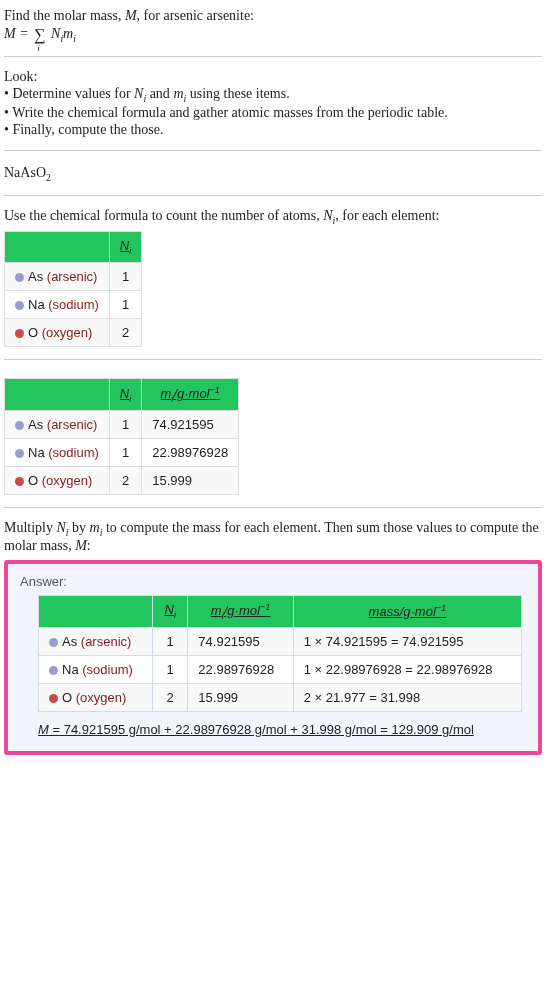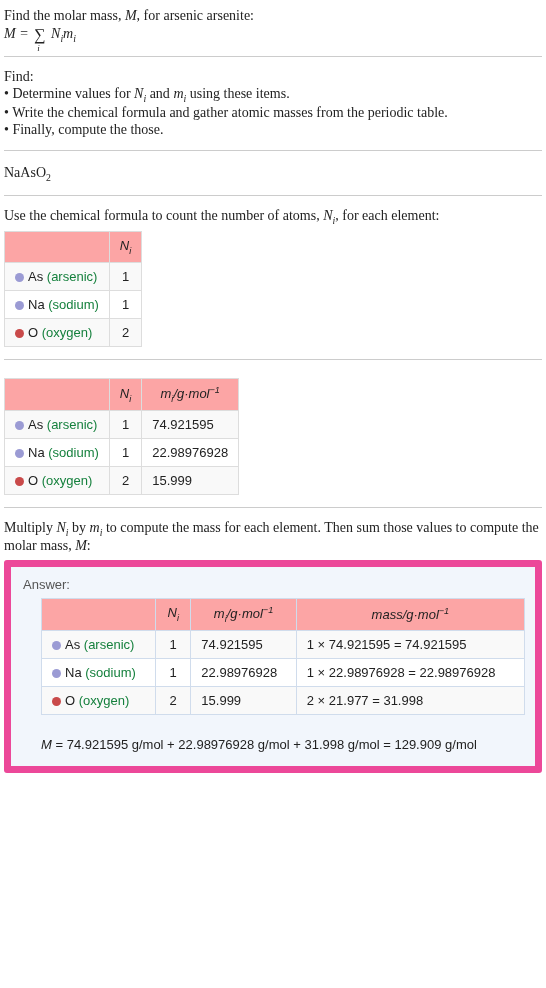--- a/index.html
+++ b/index.html
@@ -32,63 +32,65 @@
     }
     th, td {
       padding: 6px 10px;
       text-align: left;
       border: 1px solid #ddd;
       font-family: Arial, sans-serif;
       font-size: 13px;
     }
     th {
       font-weight: normal;
-      background: #fca5a5;
+      background: #22c55e;
       font-style: italic;
+      text-decoration: underline;
     }
     tr:nth-child(even) td { background: #f9f9f9; }
     tr:nth-child(odd) td { background: #fff; }
     .dot {
       display: inline-block;
       width: 9px;
       height: 9px;
       border-radius: 50%;
       margin-right: 4px;
       vertical-align: middle;
     }
     .dot-as { background: #9b9bd4; }
     .dot-na { background: #9b9bd4; }
     .dot-o { background: #c94a4a; }
-    .elem-name { color: #15803d; }
+    .elem-name { color: #7f1d1d; }
     .centered { text-align: center; }
     .answer-box {
       background: #f2f6fc;
-      border: 7px solid #ec4899;
+      border: 4px solid #ec4899;
       border-radius: 3px;
       padding: 10px 12px 14px 12px;
       margin-top: 6px;
     }
     .answer-box table {
       background: #fff;
       width: 484px;
     }
     .answer-box th, .answer-box td {
       border: 1px solid #d0dcec;
     }
     .answer-label {
       font-family: Arial, sans-serif;
       font-size: 13px;
       color: #555;
       margin-bottom: 6px;
     }
     .final-eq {
       font-family: Arial, sans-serif;
       font-size: 13px;
-      margin-top: 22px;
+      margin-top: 10px;
       padding-left: 18px;
+      text-decoration: underline;
     }
     .sigma {
       display: inline-block;
       position: relative;
       font-size: 16px;
       margin: 0 2px;
       vertical-align: middle;
     }
     .sigma-i {
       position: absolute;
@@ -109,21 +111,21 @@
   </div>
   <div class="formula">
     <span class="italic">M</span><span> = </span><span class="sigma"><span>∑</span><span class="sigma-i">i</span></span>
     <span class="italic">N</span><span class="sub">i</span><span class="italic">m</span><span class="sub">i</span>
   </div>
 </div>
 
 <hr class="divider">
 
 <div class="section">
-  <div>Find:</div>
+  <div>Look:</div>
   <div class="plan-line">
     <span>• Determine values for </span><span class="italic">N</span><span class="sub">i</span><span> and </span><span class="italic">m</span><span class="sub">i</span><span> using these items.</span>
   </div>
   <div class="plan-line">• Write the chemical formula and gather atomic masses from the periodic table.</div>
   <div class="plan-line">• Finally, compute the those.</div>
 </div>
 
 <hr class="divider">
 
 <div class="section">

